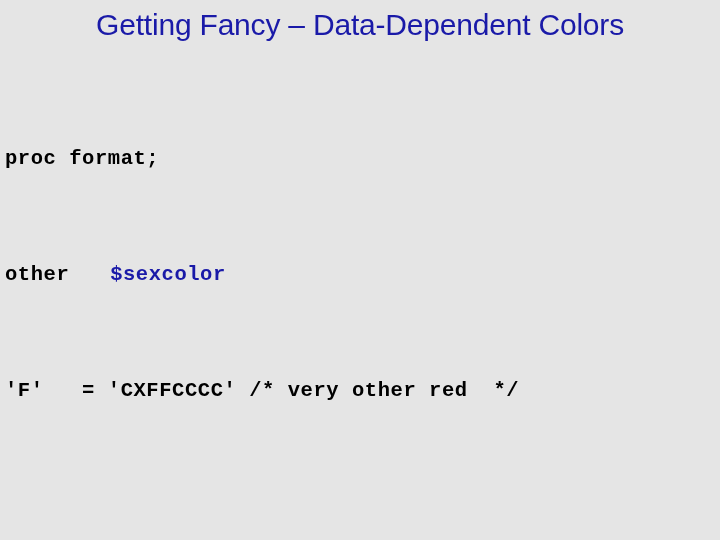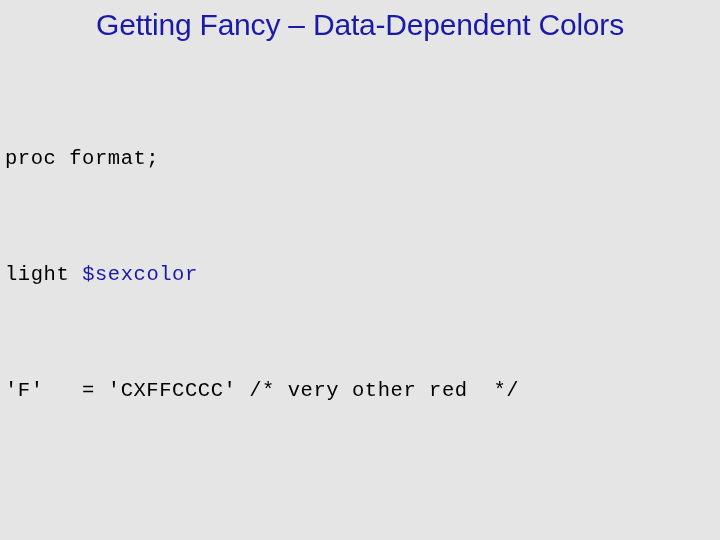--- a/index.html
+++ b/index.html
@@ -52,38 +52,40 @@
     letter-spacing: 0.55px;
     color: #000000;
     white-space: pre;
   }
 
   .code-line {
     display: block;
     height: 29px;
     white-space: pre;
     color: #000000;
+    font-weight: bold;
   }
 
   .tok-blue {
     color: #1a1aa8;
+    margin-left: 28px;
   }
 </style>
 </head>
 <body>
 
 <div id="slide">
 
   <div id="slide-title">Getting Fancy – Data-Dependent Colors</div>
 
   <div id="code-body">
 
     <span class="code-line">proc format;</span>
 
-    <span class="code-line"><span>light </span><span class="tok-blue">$sexcolor</span></span>
+    <span class="code-line"><span>other </span><span class="tok-blue">$sexcolor</span></span>
 
     <span class="code-line">'F'   = 'CXFFCCCC' /* very other red  */</span>
 
 
     
 
     
 
     
 

